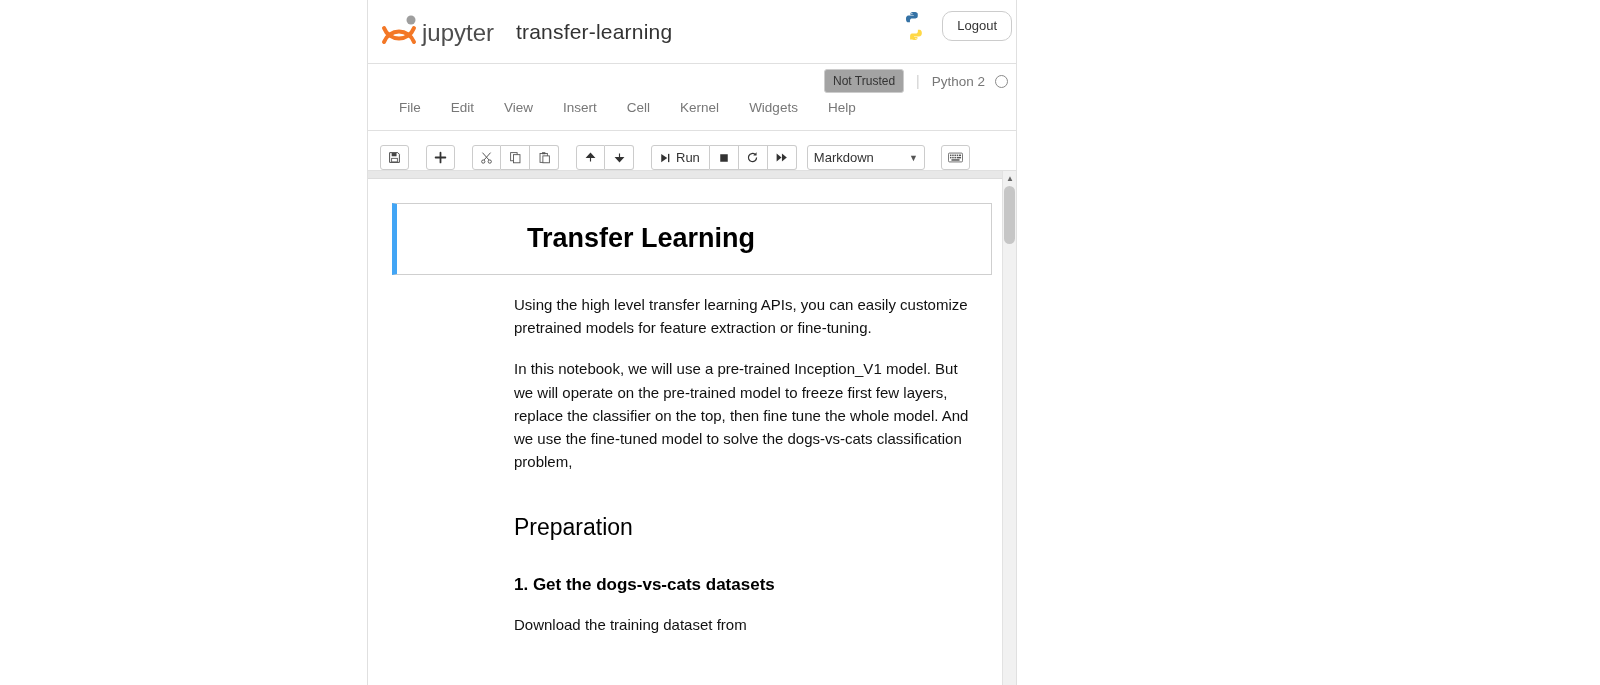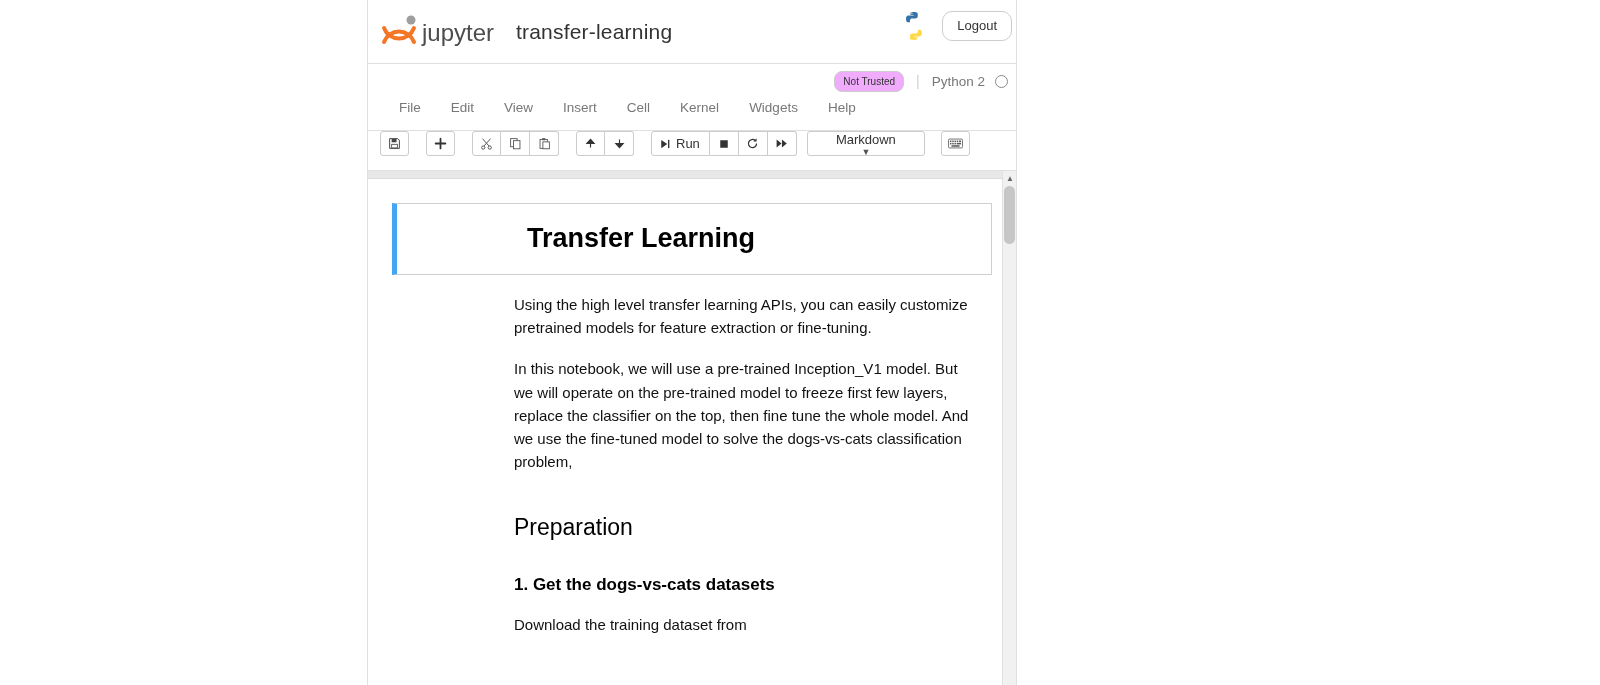--- a/index.html
+++ b/index.html
@@ -93,25 +93,25 @@
     position: relative;
     height: 30px;
     display: flex;
     align-items: center;
     justify-content: flex-end;
     padding-right: 8px;
     gap: 10px;
   }
 
   .trust-badge {
-    font-size: 10px;
+    font-size: 12px;
     color: #333;
-    background: #f0abfc;
+    background: #a3a3a3;
     border: 1px solid #ccc;
-    border-radius: 8px;
+    border-radius: 3px;
     padding: 4px 8px;
     cursor: pointer;
   }
 
   .kernel-sep {
     color: #d0d0d0;
     font-size: 14px;
     margin: 0 2px;
   }
 
@@ -139,21 +139,21 @@
     font-size: 13.5px;
     color: #777;
     padding: 4px 15px;
     cursor: pointer;
     white-space: nowrap;
   }
 
   
   .nb-toolbar {
     display: flex;
-    align-items: flex-start;
+    align-items: flex-end;
     height: 40px;
     padding-left: 12px;
     gap: 6px;
     background: #fff;
     border-bottom: 1px solid #e0e0e0;
   }
 
   .tb-group {
     display: flex;
     align-items: center;
@@ -187,21 +187,20 @@
     border-radius: 3px;
     background: #fff;
     font-size: 13px;
     color: #333;
     padding: 0 6px;
     display: flex;
     align-items: center;
     justify-content: space-between;
     cursor: pointer;
     margin-left: 4px;
-    flex-direction: column;
   }
   .cell-type-select .caret { font-size: 9px; color: #555; }
 
   .kbd-btn {
     margin-left: 10px;
   }
 
   
   .nb-body {
     position: relative;

